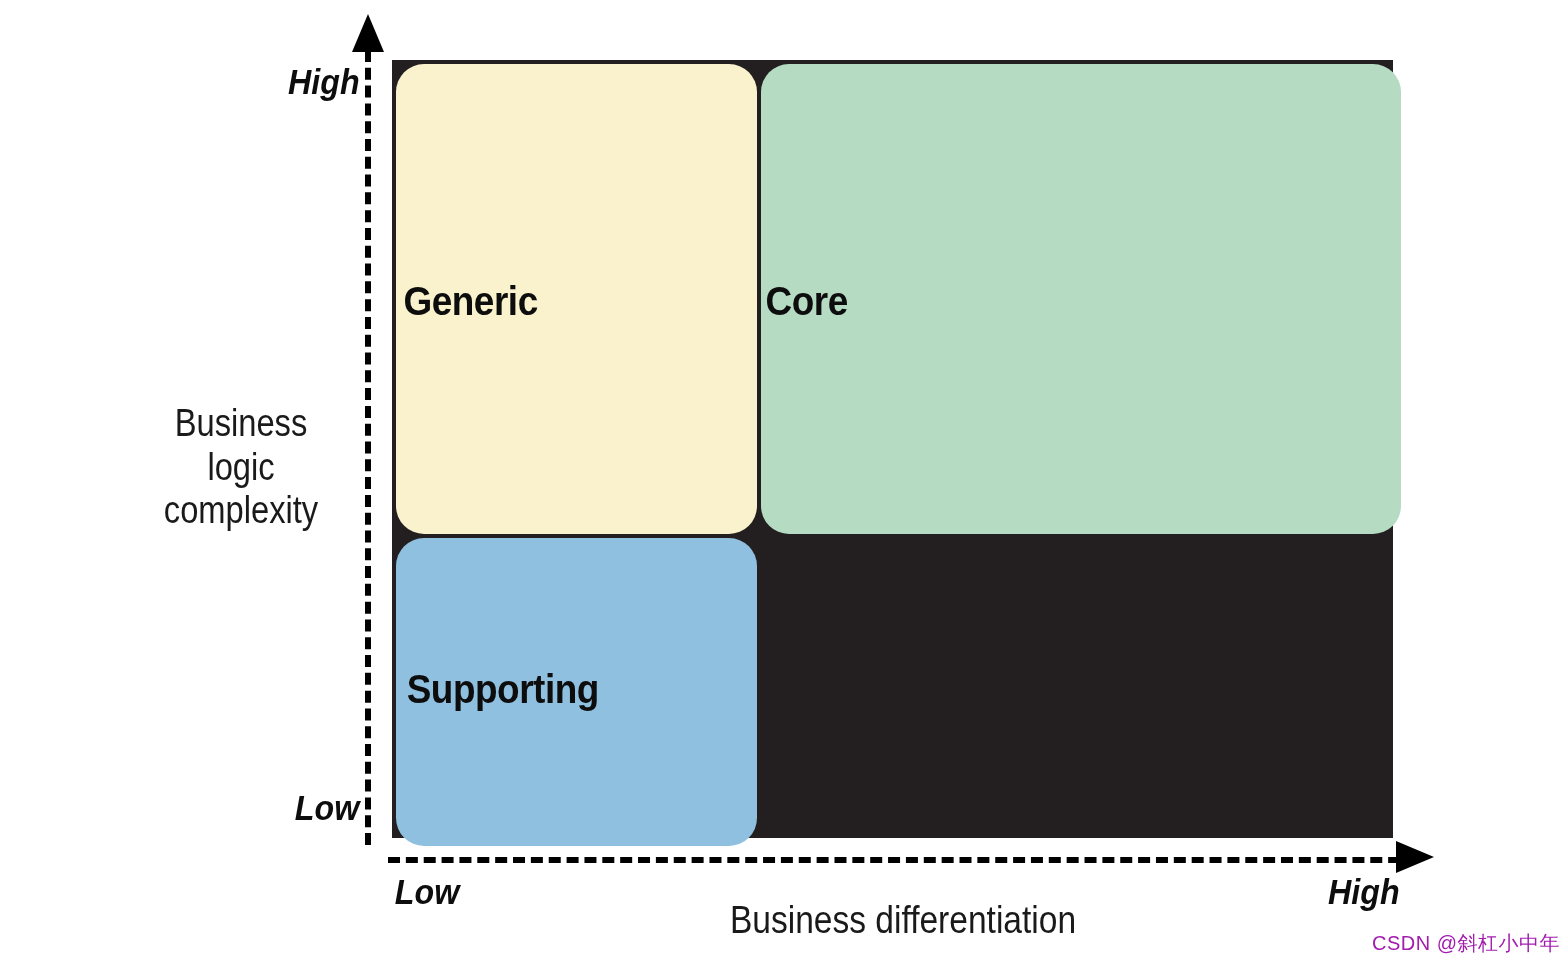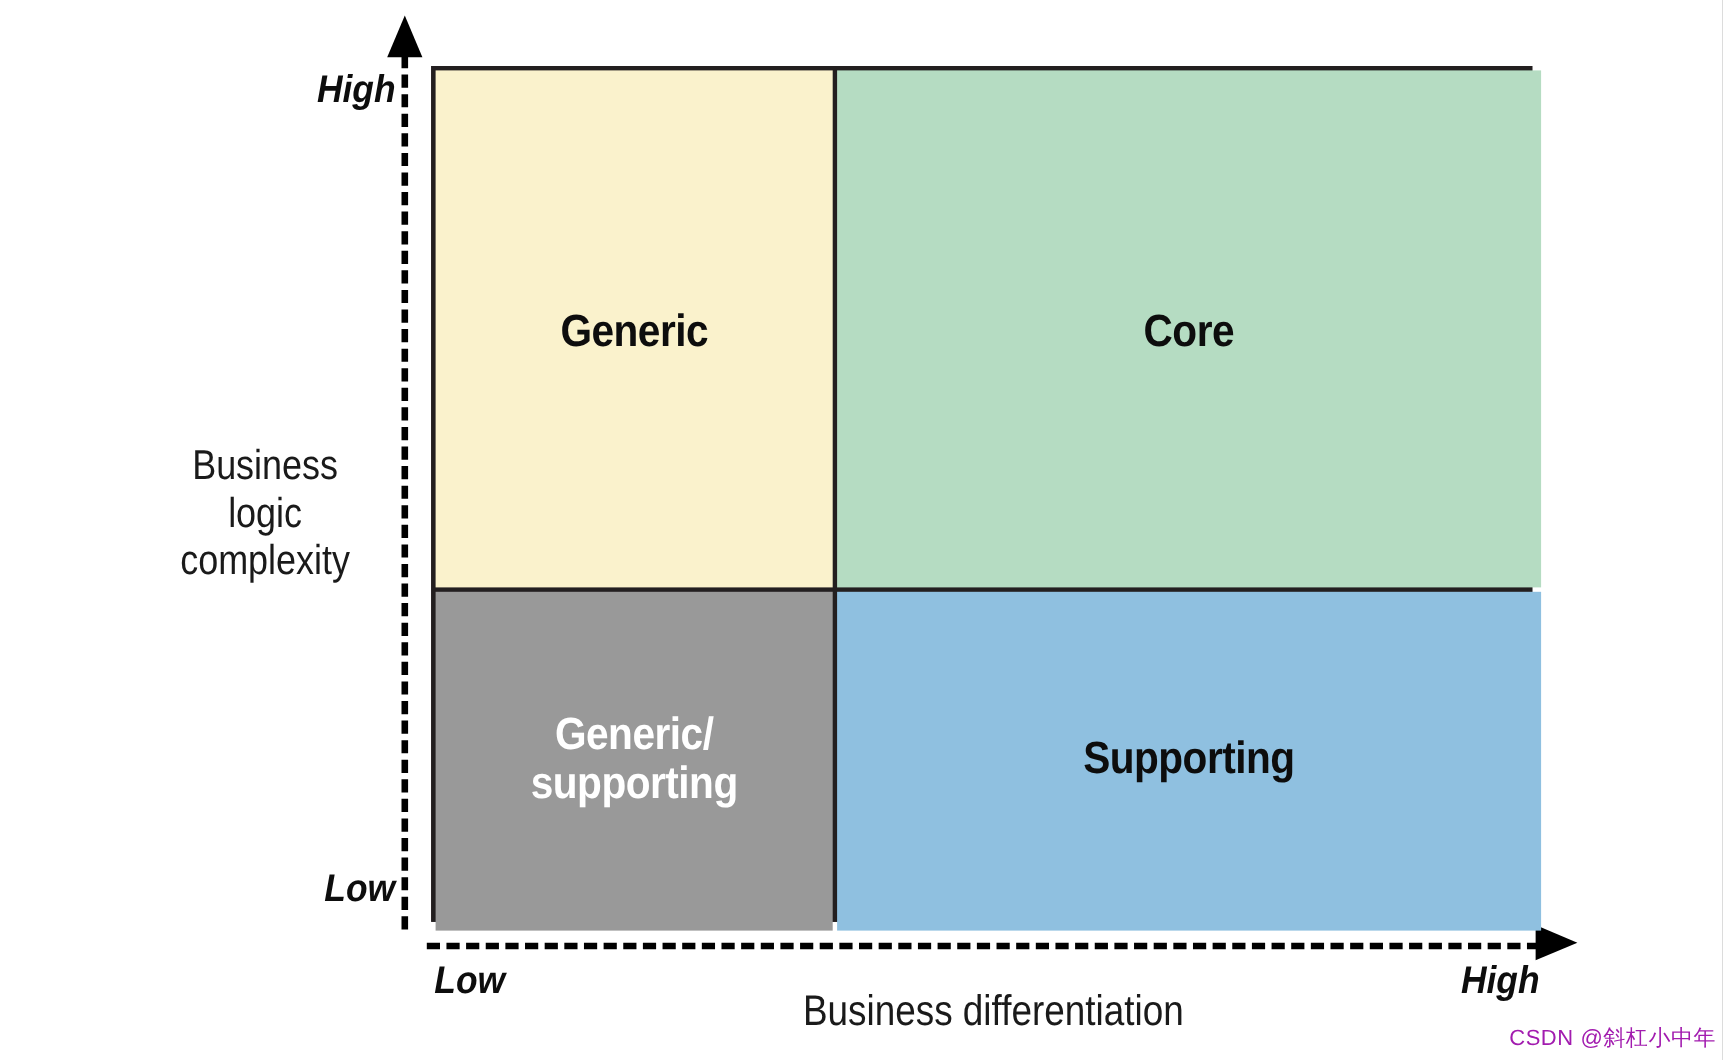--- a/index.html
+++ b/index.html
@@ -35,23 +35,23 @@
     grid-template-rows: 470px 308px;
     border: 4px solid #231f20;
     box-sizing: border-box;
     background: #231f20;
     gap: 4px;
   }
   .cell {
     position: relative;
     display: flex;
     align-items: center;
-    justify-content: center;
     text-align: center;
     box-sizing: border-box;
+    border-radius: 28px;
   }
   .cell-label {
     font-family: "Liberation Sans", sans-serif;
     font-weight: bold;
     font-size: 41px;
     line-height: 1.08;
     letter-spacing: -0.5px;
     transform: scaleX(0.9);
     white-space: pre-line;
   }
@@ -185,24 +185,20 @@
   <div class="matrix">
 
     <div class="cell q-generic">
       <span class="cell-label">Generic</span>
     </div>
 
     <div class="cell q-core">
       <span class="cell-label">Core</span>
     </div>
 
-    <div class="cell q-gensup">
-      <span class="cell-label">Generic/
-supporting</span>
-    </div>
 
     <div class="cell q-supporting">
       <span class="cell-label">Supporting</span>
     </div>
 
   </div>
 
   <div class="watermark">CSDN @斜杠小中年</div>
 
 </div>

